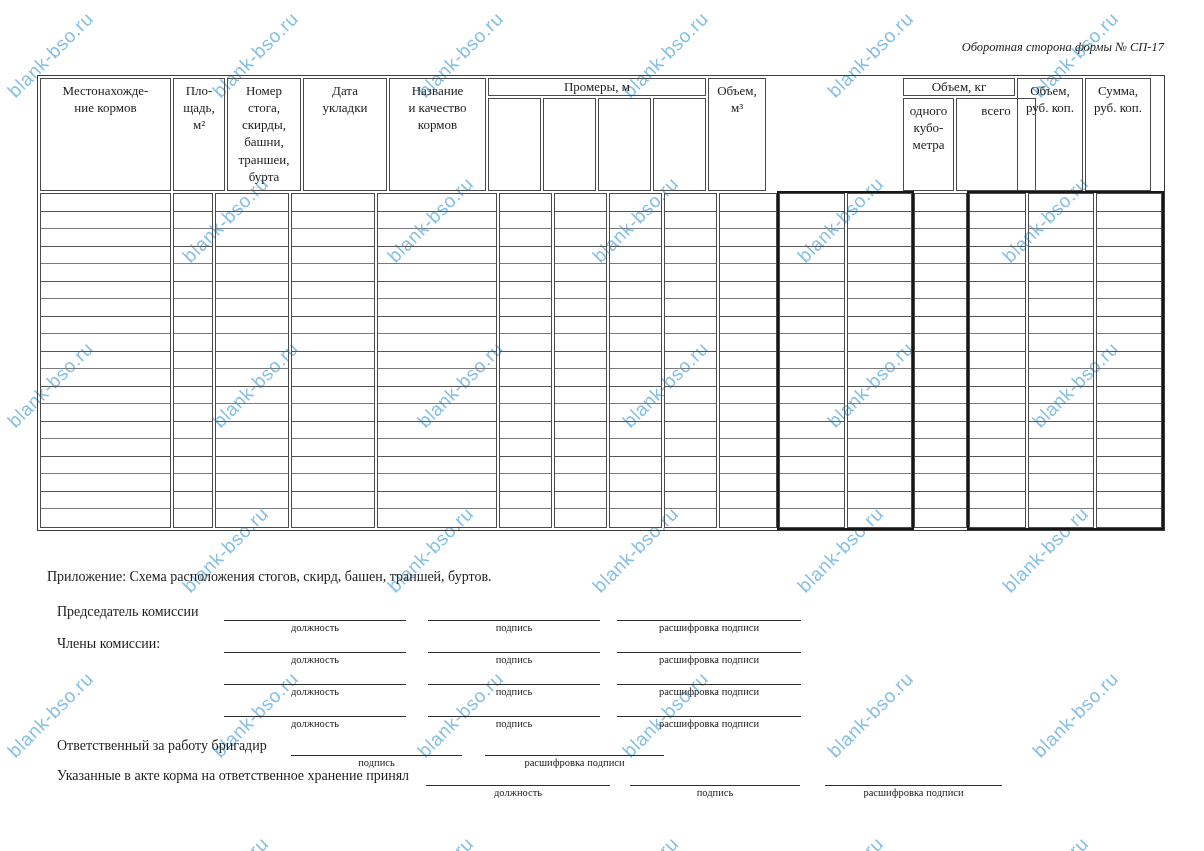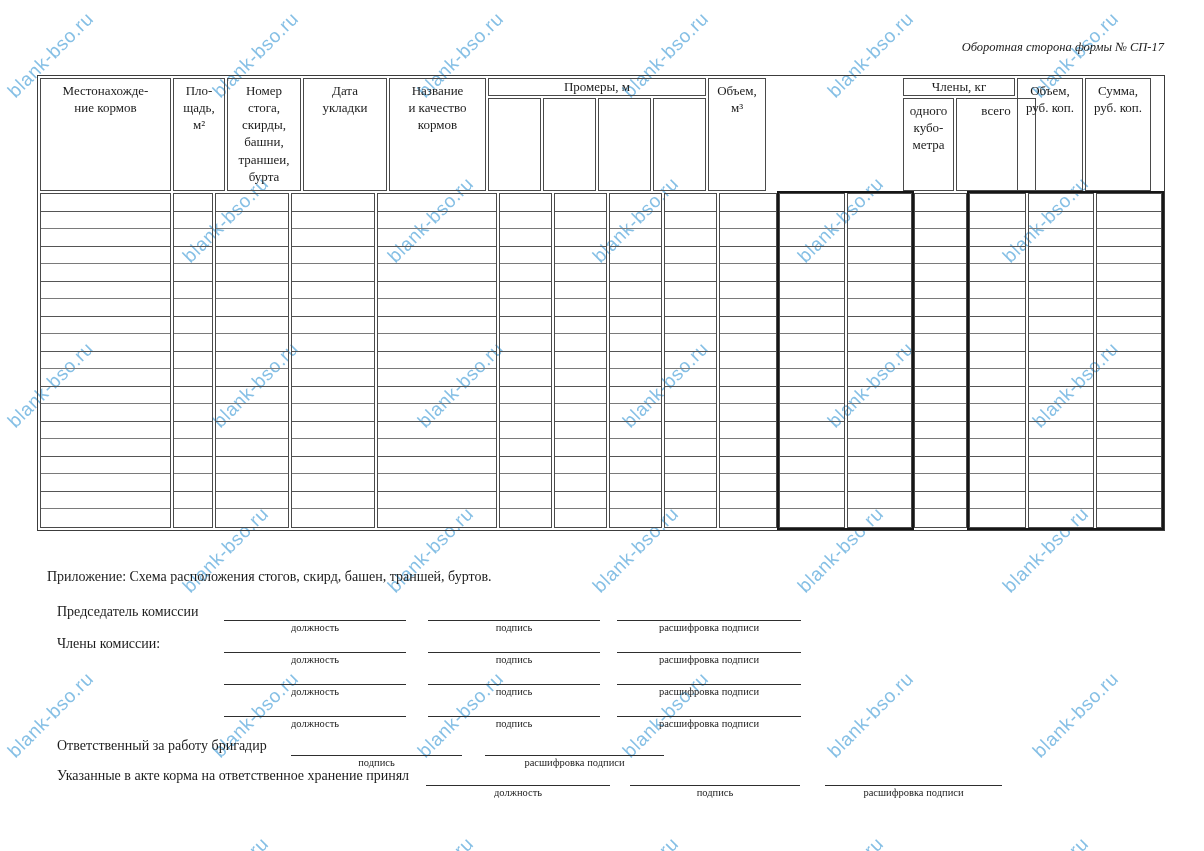--- a/index.html
+++ b/index.html
@@ -142,21 +142,21 @@
       <div class="hd full" style="width:58px">
           <span>Объем,
 м³</span>
         </div>
 
       <div class="hgroup" style="width:133px">
       </div>
 
       <div class="hgroup" style="width:112px">
         <div class="hd glabel">
-            <span>Члены, кг</span>
+            <span>Объем, кг</span>
           </div>
         <div class="gsub">
           <div class="hd" style="width:51px">
               <span>одного
 кубо-
 метра</span>
             </div>
           <div class="hd" style="width:80px">
               <span>всего</span>
             </div>

